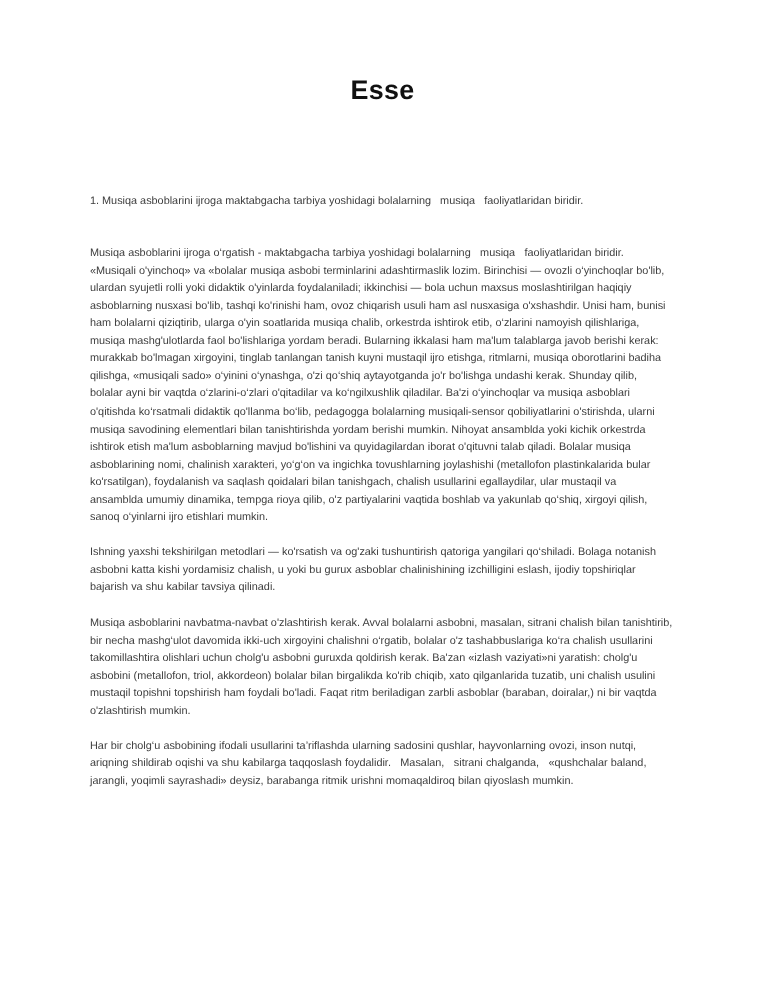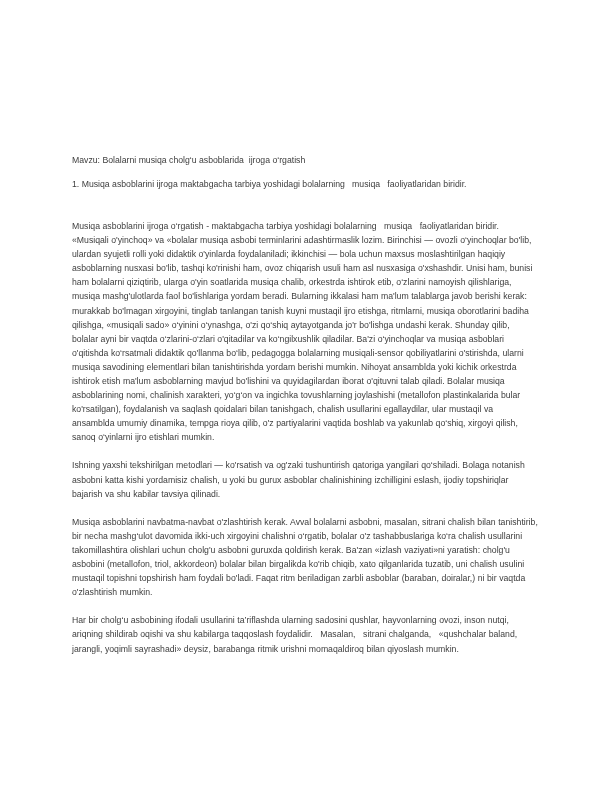--- a/index.html
+++ b/index.html
@@ -62,24 +62,24 @@
   }
   .para:last-child {
     margin-bottom: 16px;
   }
 </style>
 </head>
 <body>
 
 <div class="page">
 
+  <h1 class="doc-title">Esse</h1>
 
   <div class="content">
 
-    <p class="meta-line">Mavzu: Bolalarni musiqa cholg‘u asboblarida  ijroga o‘rgatish</p>
 
 
     <p class="meta-line">1. Musiqa asboblarini ijroga maktabgacha tarbiya yoshidagi bolalarning   musiqa   faoliyatlaridan biridir.</p>
 
 
     <div class="body-block">
       <p class="para">Musiqa asboblarini ijroga o‘rgatish - maktabgacha tarbiya yoshidagi bolalarning   musiqa   faoliyatlaridan biridir. «Musiqali o'yinchoq» va «bolalar musiqa asbobi terminlarini adashtirmaslik lozim. Birinchisi — ovozli o‘yinchoqlar bo'lib, ulardan syujetli rolli yoki didaktik o'yinlarda foydalaniladi; ikkinchisi — bola uchun maxsus moslashtirilgan haqiqiy asboblarning nusxasi bo'lib, tashqi ko'rinishi ham, ovoz chiqarish usuli ham asl nusxasiga o'xshashdir. Unisi ham, bunisi ham bolalarni qiziqtirib, ularga o'yin soatlarida musiqa chalib, orkestrda ishtirok etib, o‘zlarini namoyish qilishlariga, musiqa mashg'ulotlarda faol bo'lishlariga yordam beradi. Bularning ikkalasi ham ma'lum talablarga javob berishi kerak: murakkab bo'lmagan xirgoyini, tinglab tanlangan tanish kuyni mustaqil ijro etishga, ritmlarni, musiqa oborotlarini badiha qilishga, «musiqali sado» o‘yinini o‘ynashga, o'zi qo‘shiq aytayotganda jo'r bo'lishga undashi kerak. Shunday qilib, bolalar ayni bir vaqtda o‘zlarini-o‘zlari o'qitadilar va ko‘ngilxushlik qiladilar. Ba'zi o‘yinchoqlar va musiqa asboblari o'qitishda ko‘rsatmali didaktik qo'llanma bo‘lib, pedagogga bolalarning musiqali-sensor qobiliyatlarini o'stirishda, ularni musiqa savodining elementlari bilan tanishtirishda yordam berishi mumkin. Nihoyat ansamblda yoki kichik orkestrda ishtirok etish ma'lum asboblarning mavjud bo'lishini va quyidagilardan iborat o'qituvni talab qiladi. Bolalar musiqa asboblarining nomi, chalinish xarakteri, yo‘g‘on va ingichka tovushlarning joylashishi (metallofon plastinkalarida bular ko'rsatilgan), foydalanish va saqlash qoidalari bilan tanishgach, chalish usullarini egallaydilar, ular mustaqil va ansamblda umumiy dinamika, tempga rioya qilib, o'z partiyalarini vaqtida boshlab va yakunlab qo‘shiq, xirgoyi qilish, sanoq o‘yinlarni ijro etishlari mumkin.</p>
       <p class="para">Ishning yaxshi tekshirilgan metodlari — ko'rsatish va og'zaki tushuntirish qatoriga yangilari qo‘shiladi. Bolaga notanish asbobni katta kishi yordamisiz chalish, u yoki bu gurux asboblar chalinishining izchilligini eslash, ijodiy topshiriqlar bajarish va shu kabilar tavsiya qilinadi.</p>
       <p class="para">Musiqa asboblarini navbatma-navbat o'zlashtirish kerak. Avval bolalarni asbobni, masalan, sitrani chalish bilan tanishtirib, bir necha mashg‘ulot davomida ikki-uch xirgoyini chalishni o‘rgatib, bolalar o'z tashabbuslariga ko‘ra chalish usullarini takomillashtira olishlari uchun cholg'u asbobni guruxda qoldirish kerak. Ba'zan «izlash vaziyati»ni yaratish: cholg'u asbobini (metallofon, triol, akkordeon) bolalar bilan birgalikda ko'rib chiqib, xato qilganlarida tuzatib, uni chalish usulini mustaqil topishni topshirish ham foydali bo'ladi. Faqat ritm beriladigan zarbli asboblar (baraban, doiralar,) ni bir vaqtda o'zlashtirish mumkin.</p>
       <p class="para">Har bir cholg‘u asbobining ifodali usullarini ta’riflashda ularning sadosini qushlar, hayvonlarning ovozi, inson nutqi, ariqning shildirab oqishi va shu kabilarga taqqoslash foydalidir.   Masalan,   sitrani chalganda,   «qushchalar baland,   jarangli, yoqimli sayrashadi» deysiz, barabanga ritmik urishni momaqaldiroq bilan qiyoslash mumkin.</p>

